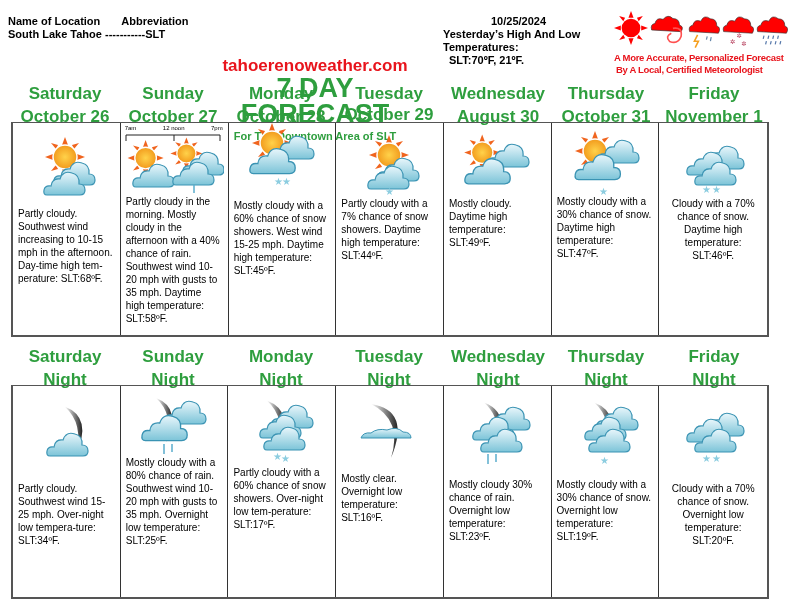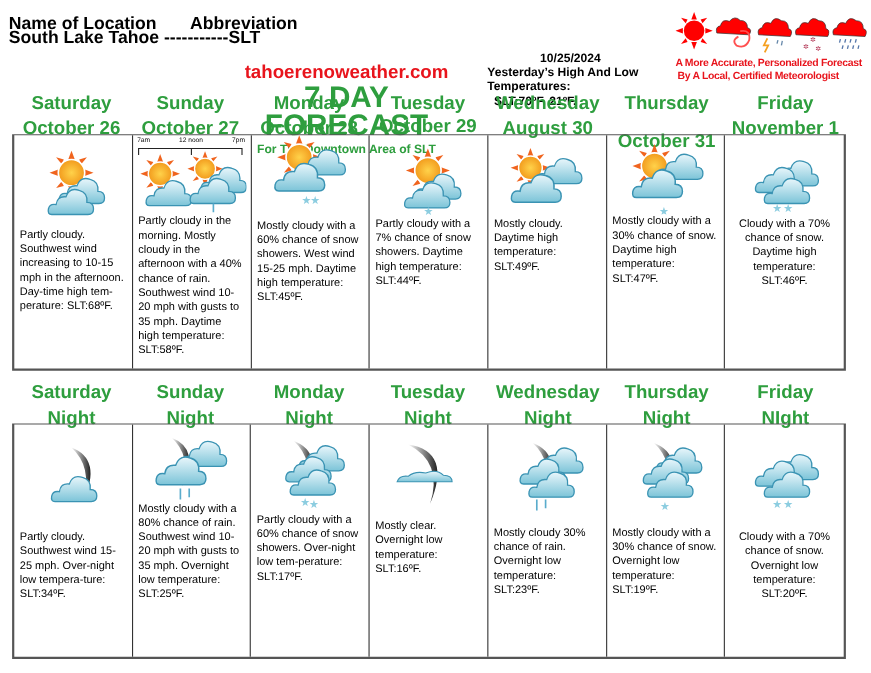--- a/index.html
+++ b/index.html
@@ -1,23 +1,23 @@
 <!DOCTYPE html>
 <html><head>
 <meta charset="utf-8">
 <style>
   * { box-sizing: border-box; margin: 0; padding: 0; }
   body { width: 792px; height: 612px; background: #ffffff; position: relative; overflow: hidden; font-family: "Liberation Sans", sans-serif; color: #000; }
   .abs { position: absolute; }
-  .hdr-left { left: 8px; top: 15px; font-size: 16px; font-weight: bold; line-height: 13px; white-space: pre; }
+  .hdr-left { left: 8px; top: 15px; font-size: 11px; font-weight: bold; line-height: 13px; white-space: pre; }
   .hdr-center { left: 200px; top: 10px; width: 230px; text-align: center; margin-top: 47px; }
   .site { color: #e8141c; font-size: 17px; font-weight: bold; line-height: 18px; }
   .title { color: #2e9e3e; font-size: 27px; font-weight: bold; line-height: 26px; letter-spacing: 0px; }
   .subtitle { color: #2e9e3e; font-size: 11px; font-weight: bold; line-height: 14px; margin-top: 2px; }
-  .hdr-date { left: 443px; top: 15px; width: 150px; font-size: 11px; font-weight: bold; line-height: 13px; margin-top: 32px; }
+  .hdr-date { left: 443px; top: 15px; width: 150px; font-size: 11px; font-weight: bold; line-height: 13px; }
   .hdr-date .date { display: block; padding-left: 48px; }
   .hdr-date .temps { display: block; padding-left: 6px; }
   .brand { left: 614px; top: 8px; width: 176px; }
   .brand-icons { display: flex; gap: 2px; height: 44px; align-items: flex-start; }
   .brand-tag { color: #e8141c; font-size: 9.5px; font-weight: bold; line-height: 12px; letter-spacing: -0.3px; }
   .brand-tag .l2 { padding-left: 2px; }
   .dayhdr { position: absolute; width: 108px; text-align: center; color: #2e9e3e; font-size: 17px; font-weight: bold; }
   .grid { position: absolute; left: 11px; width: 758px; display: flex; border: 2px solid #555; border-top-width: 1px; }
   .cell { width: 108px; border-right: 1.5px solid #333; position: relative; padding: 0 5px; }
   .cell:last-child { border-right: none; text-align: center; }
@@ -144,21 +144,21 @@
 <div class="dayhdr" style="left:335px;top:84px">Tuesday</div>
 <div class="dayhdr" style="left:444px;top:84px">Wednesday</div>
 <div class="dayhdr" style="left:552px;top:84px">Thursday</div>
 <div class="dayhdr" style="left:660px;top:84px">Friday</div>
 
 <div class="dayhdr" style="left:11px;top:107px">October  26</div>
 <div class="dayhdr" style="left:119px;top:107px">October 27</div>
 <div class="dayhdr" style="left:227px;top:107px">October 28</div>
 <div class="dayhdr" style="left:335px;top:105px">October 29</div>
 <div class="dayhdr" style="left:444px;top:107px">August 30</div>
-<div class="dayhdr" style="left:552px;top:119px">October 31</div>
+<div class="dayhdr" style="left:552px;top:107px">October 31</div>
 <div class="dayhdr" style="left:660px;top:107px">November 1</div>
 
 <div class="grid" style="top:122px;height:215px">
   <div class="cell">
     <svg class="icon" width="70" height="70" viewBox="0 0 70 70" style="margin-top:8px">
       <use href="#sun" x="14" y="6"></use>
         <use href="#cloud" x="22" y="24"></use>
         <use href="#cloud" x="12" y="34"></use>
     </svg>
     <div class="desc" style="margin-top:6px">Partly cloudy. Southwest wind increasing  to 10-15 mph in the afternoon. Day-time high tem-perature: SLT:68ºF.</div>

